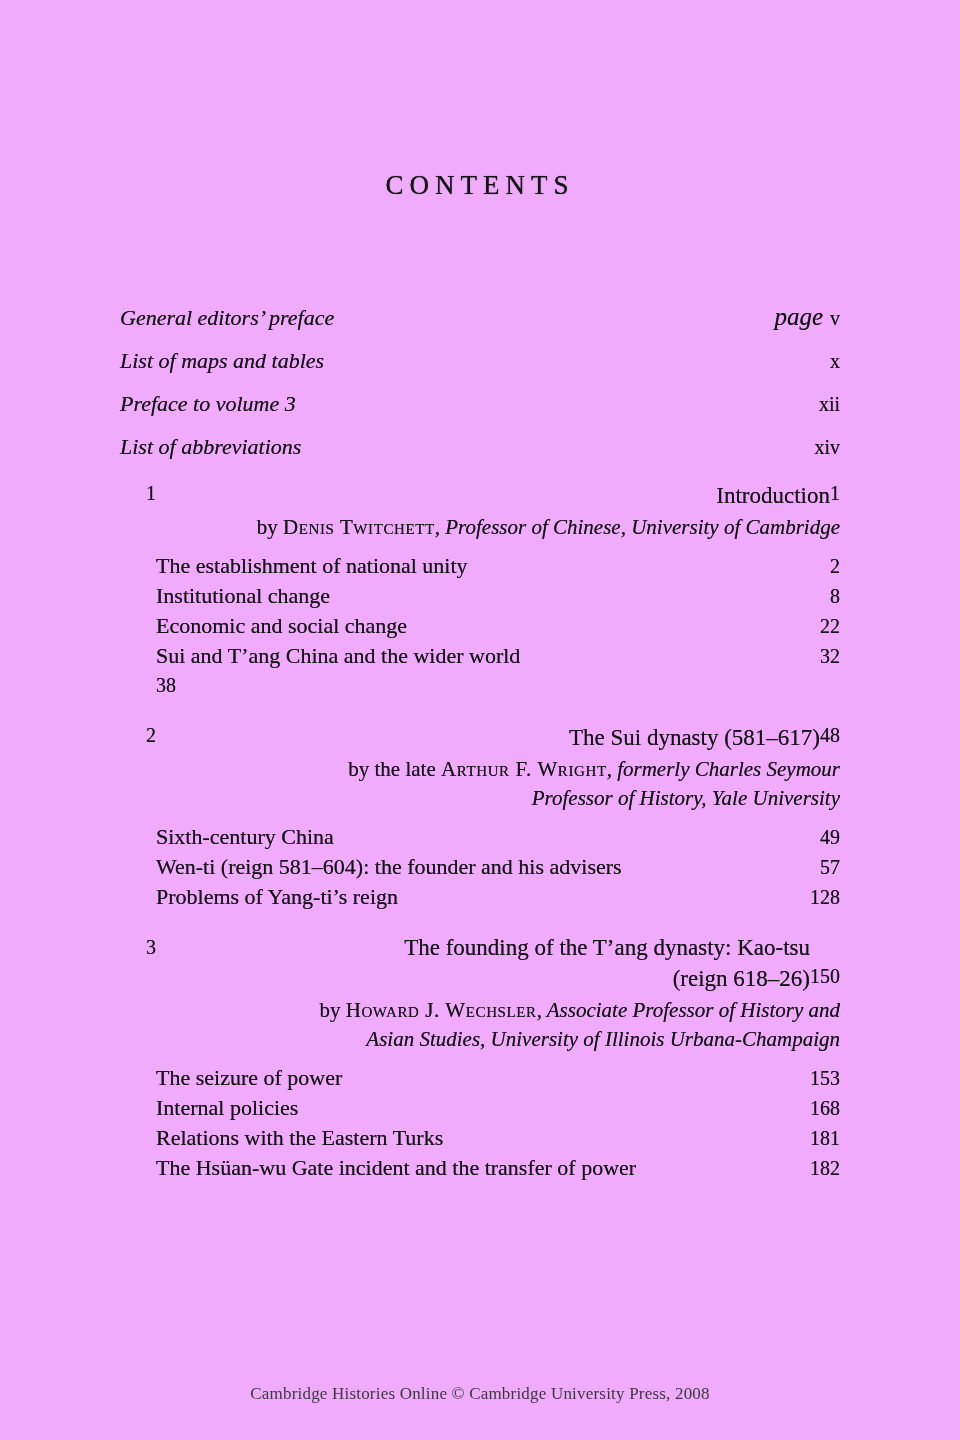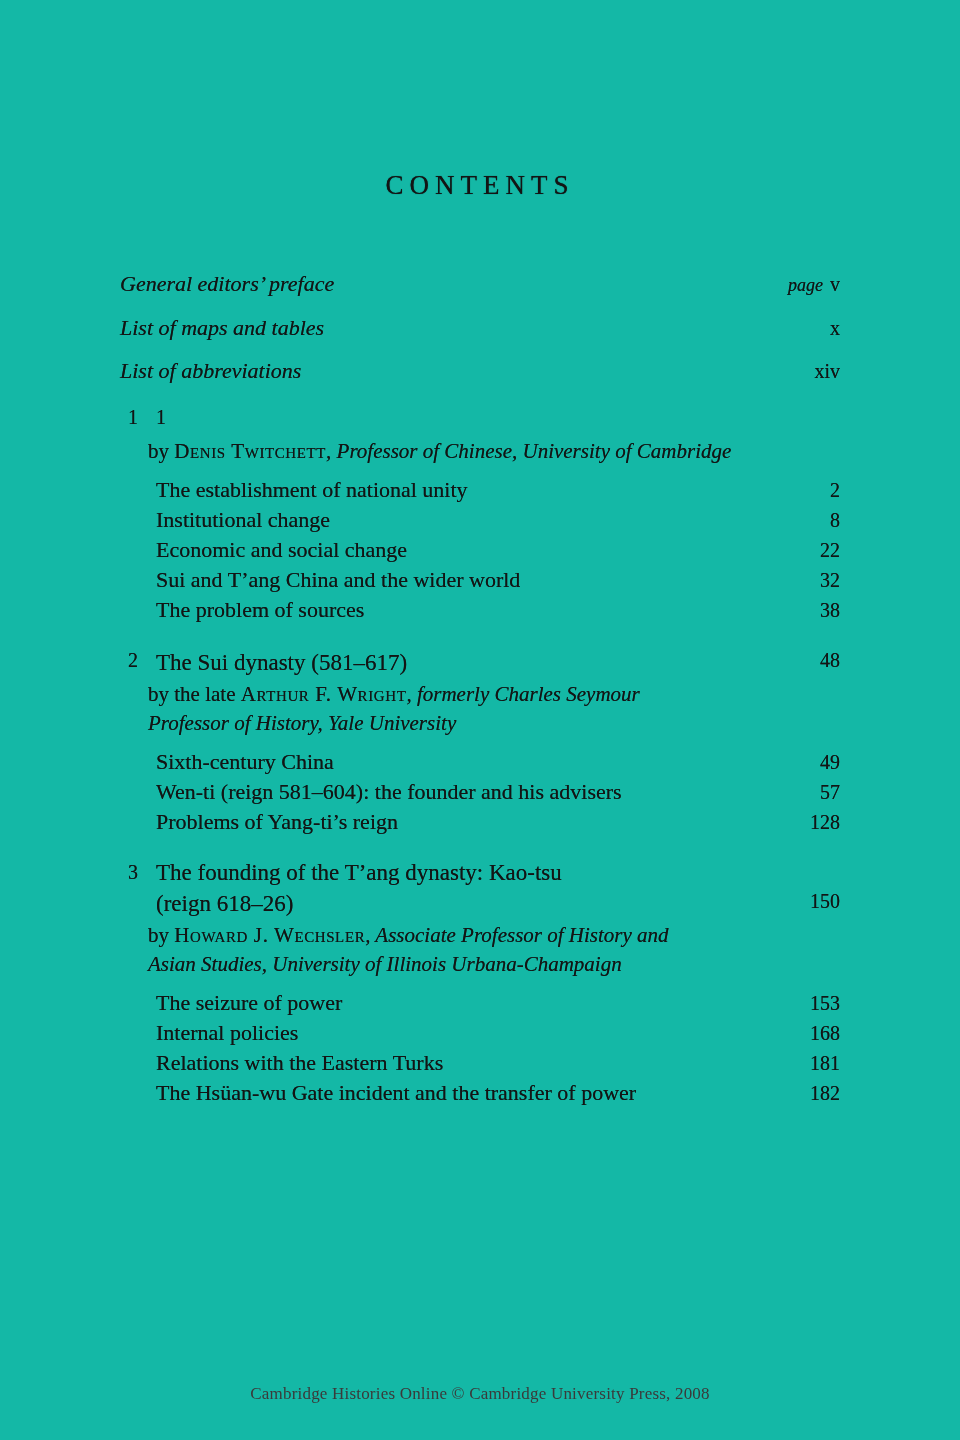--- a/index.html
+++ b/index.html
@@ -12,38 +12,39 @@
     height: 1440px;
     position: relative;
     font-family: "Liberation Serif", serif;
     color: #141414;
     overflow: hidden;
   }
   .page {
     position: relative;
     width: 960px;
     height: 1440px;
-    background: #14b8a6;
+    background: #f0abfc;
   }
   .ink {
     text-shadow: 0 0 0.5px rgba(0,0,0,0.65);
   }
   .title {
     margin: 0;
     padding-top: 170px;
     text-align: center;
     font-size: 27px;
     line-height: 31px;
     font-weight: normal;
     letter-spacing: 6px;
     text-shadow: 0 0 0.8px rgba(0,0,0,0.8);
   }
   .content {
     padding: 0 120px;
-    margin-top: 71px;
+    margin-top: 104px;
+    text-align: right;
   }
   .row {
     display: flex;
     justify-content: space-between;
     align-items: baseline;
   }
   
   .fm {
     font-style: italic;
     font-size: 22px;
@@ -52,21 +53,21 @@
   }
   .pnum {
     font-style: normal;
     font-size: 20px;
     white-space: nowrap;
     text-shadow: 0 0 0.5px rgba(0,0,0,0.65);
   }
   .pword {
     font-style: italic;
     margin-right: 7px;
-    font-size: 18px;
+    font-size: 25px;
   }
   
   .chapter + .chapter {
     margin-top: 20px;
   }
   .ch-head {
     display: flex;
     align-items: flex-end;
     font-size: 23px;
     line-height: 31px;
@@ -131,28 +132,33 @@
     <div>
       <div class="row fm ink">
         <span>General editors’ preface</span>
         <span class="pnum"><span class="pword">page</span><span>v</span></span>
       </div>
       <div class="row fm ink">
         <span>List of maps and tables</span>
         <span class="pnum">x</span>
       </div>
       <div class="row fm ink">
+        <span>Preface to volume 3</span>
+        <span class="pnum">xii</span>
+      </div>
+      <div class="row fm ink">
         <span>List of abbreviations</span>
         <span class="pnum">xiv</span>
       </div>
     </div>
 
     <section class="chapter">
       <div class="ch-head ink">
         <span class="ch-num">1</span>
+        <span class="ch-title">Introduction</span>
         <span class="pnum ch-page">1</span>
       </div>
       <div class="byline ink">
         <span>by </span><span class="sc">Denis Twitchett</span><span class="it">, Professor of Chinese, University of Cambridge</span>
       </div>
       <div class="sections">
         <div class="row sec ink">
           <span>The establishment of national unity</span>
           <span class="pnum">2</span>
         </div>
@@ -162,21 +168,20 @@
         </div>
         <div class="row sec ink">
           <span>Economic and social change</span>
           <span class="pnum">22</span>
         </div>
         <div class="row sec ink">
           <span>Sui and T’ang China and the wider world</span>
           <span class="pnum">32</span>
         </div>
         <div class="row sec ink">
-          <span>The problem of sources</span>
           <span class="pnum">38</span>
         </div>
       </div>
     </section>
 
     <section class="chapter">
       <div class="ch-head ink">
         <span class="ch-num">2</span>
         <span class="ch-title">The Sui dynasty (581–617)</span>
         <span class="pnum ch-page">48</span>

